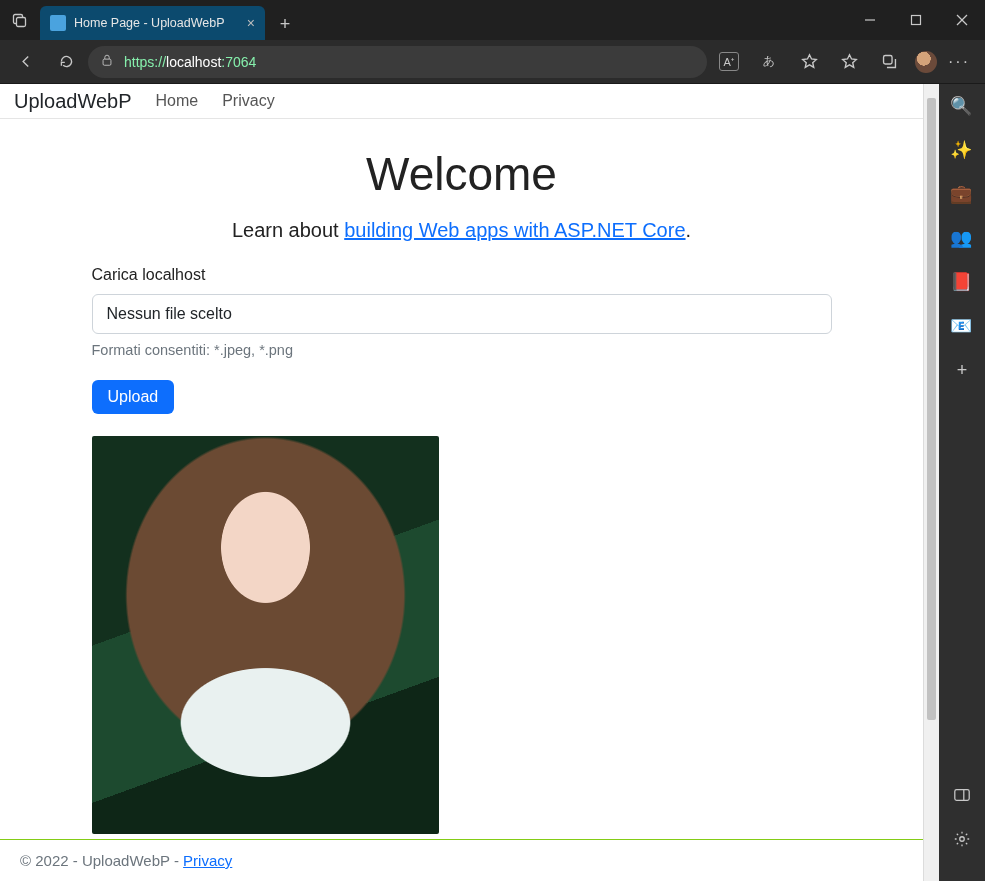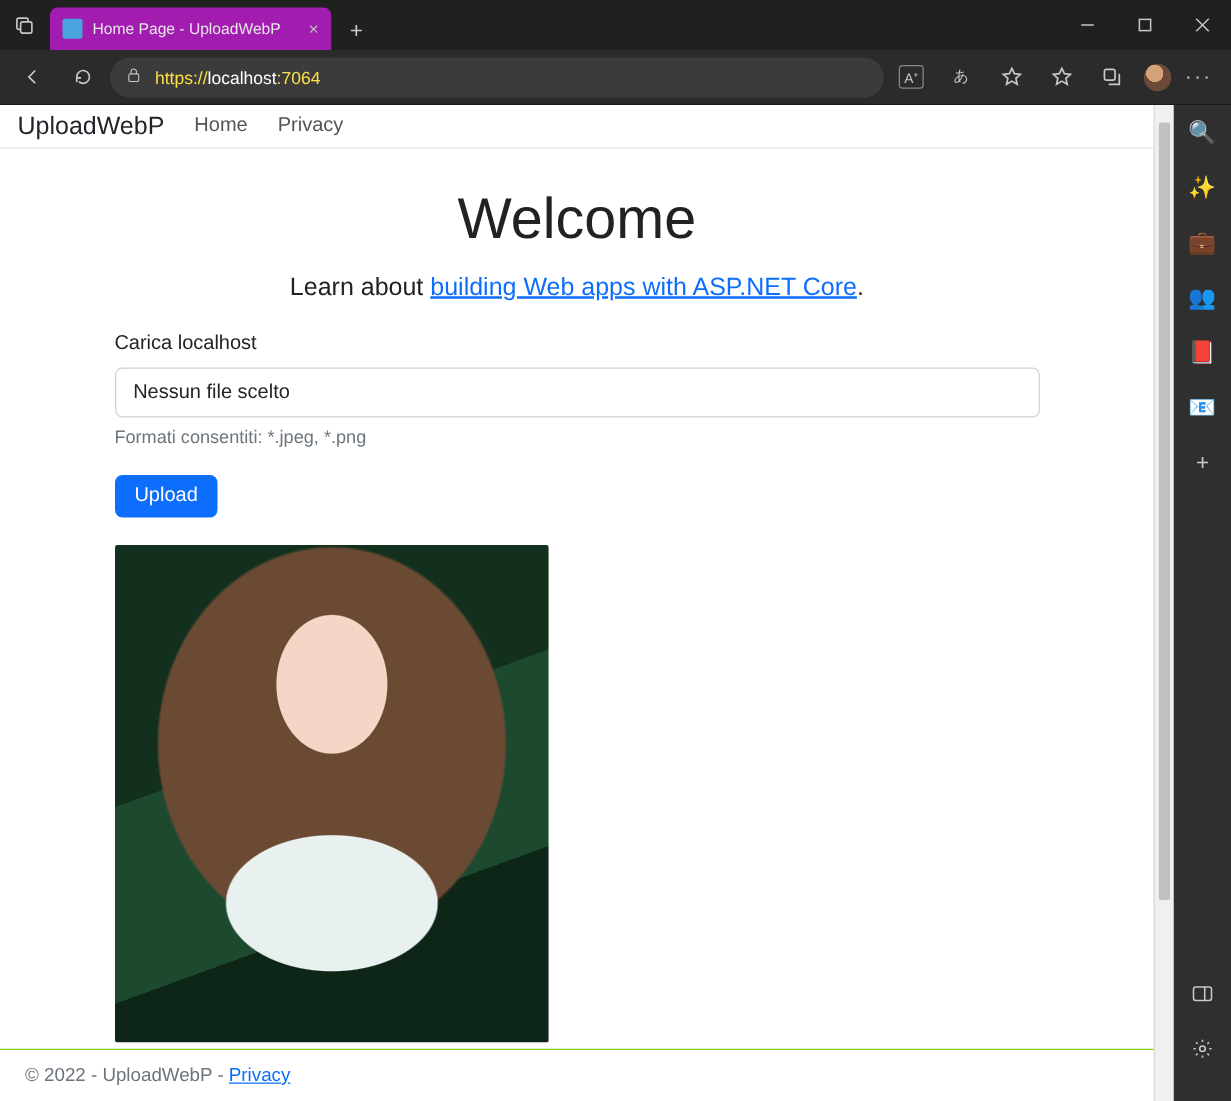--- a/index.html
+++ b/index.html
@@ -13,21 +13,21 @@
     display: flex;
     align-items: center;
     color: #c8c8c8;
     font-size: 12.5px;
   }
   .tab-icon-box {
     width: 40px; height: 40px; display:flex; align-items:center; justify-content:center;
   }
   .tabs-row { display:flex; align-items:flex-end; height:40px; flex:1; padding-top:6px; }
   .tab {
-    background: #a21caf;
+    background: #0c4a6e;
     color: #e6e6e6;
     border-top-left-radius: 6px;
     border-top-right-radius: 6px;
     height: 34px;
     min-width: 225px;
     display:flex; align-items:center;
     padding: 0 10px;
     gap: 8px;
     font-size: 12.5px;
   }
@@ -58,21 +58,21 @@
   .tb-btn { width:36px; height:36px; display:flex; align-items:center; justify-content:center; border-radius:4px; }
   .tb-btn svg { width:17px; height:17px; stroke:#c8c8c8; fill:none; stroke-width:1.6; }
   .address-bar {
     flex:1; background:#3b3b3b; height:32px; border-radius:16px;
     display:flex; align-items:center; padding:0 12px; gap:10px;
     color:#c8c8c8; font-size:14px;
   }
   .lock-icon svg { width:14px; height:14px; stroke:#c8c8c8; fill:none; }
   .url { font-family: "Segoe UI", Arial, sans-serif; }
   .url .host { color:#fff; }
-  .url .rest { color:#fde047;text-align:center; }
+  .url .rest { color:#86efac;text-align:center; }
   .avatar {
     width:22px; height:22px; border-radius:50%;
     background: radial-gradient(circle at 40% 35%, #d4a37a 0 35%, #6b4a3a 36% 100%);
     margin-left:4px;
   }
 
   
   .content-row { display:flex; height: calc(100% - 84px); }
   .page-wrap { flex:1; position:relative; background:#fff; }
   .scrollbar {

